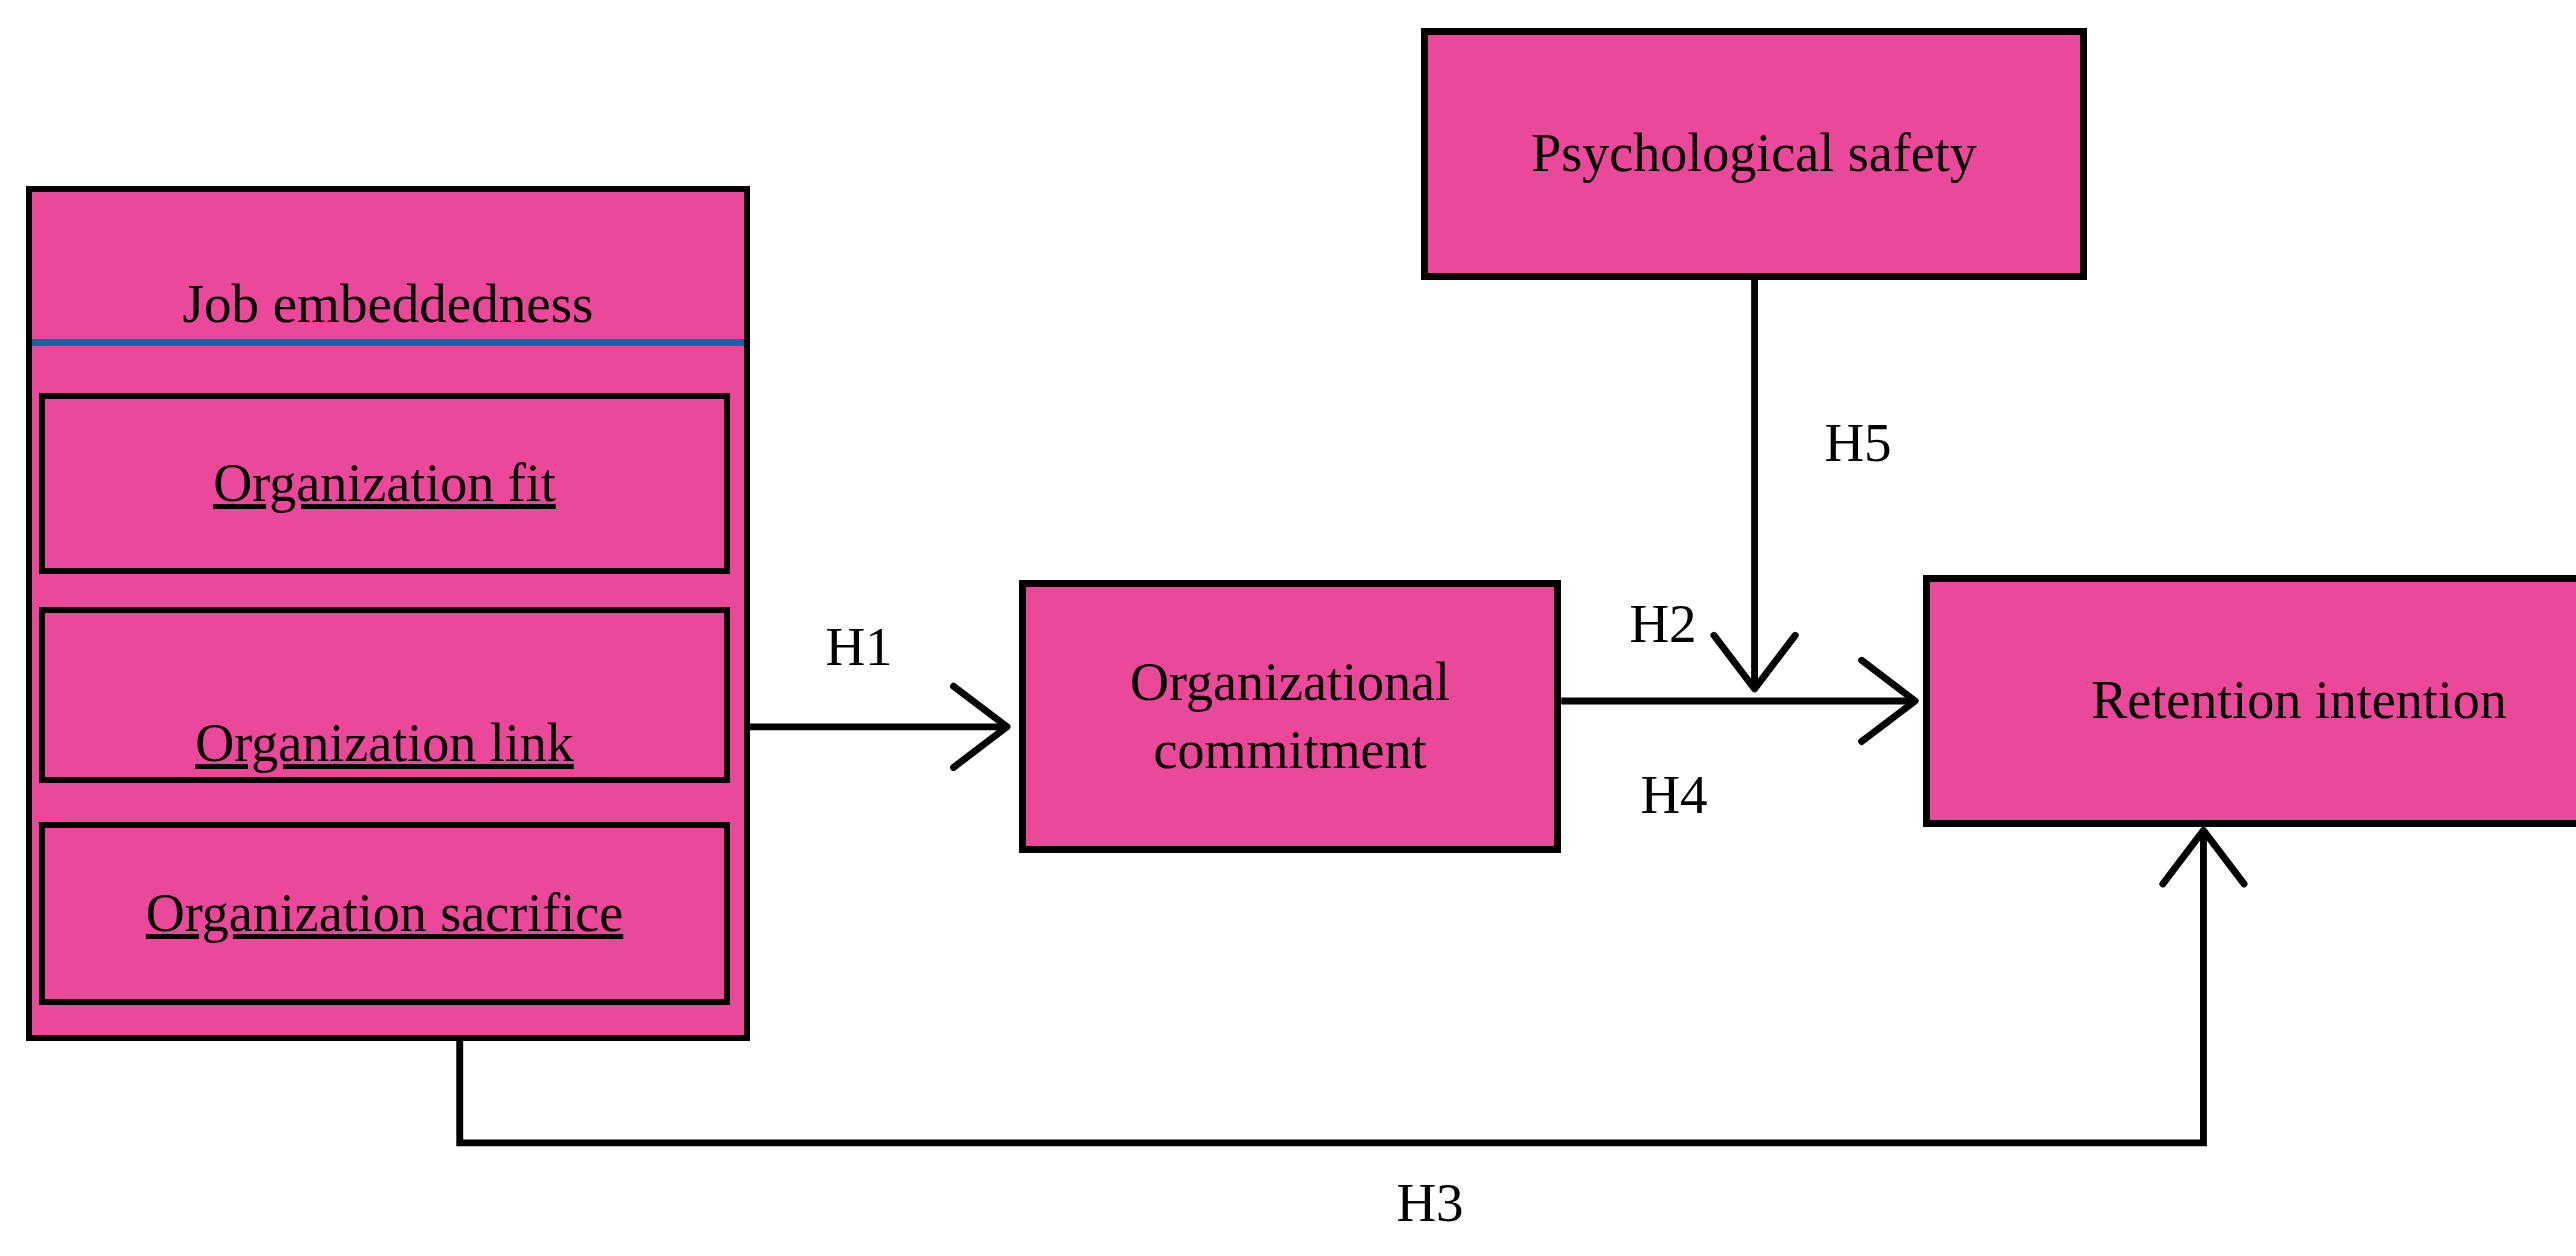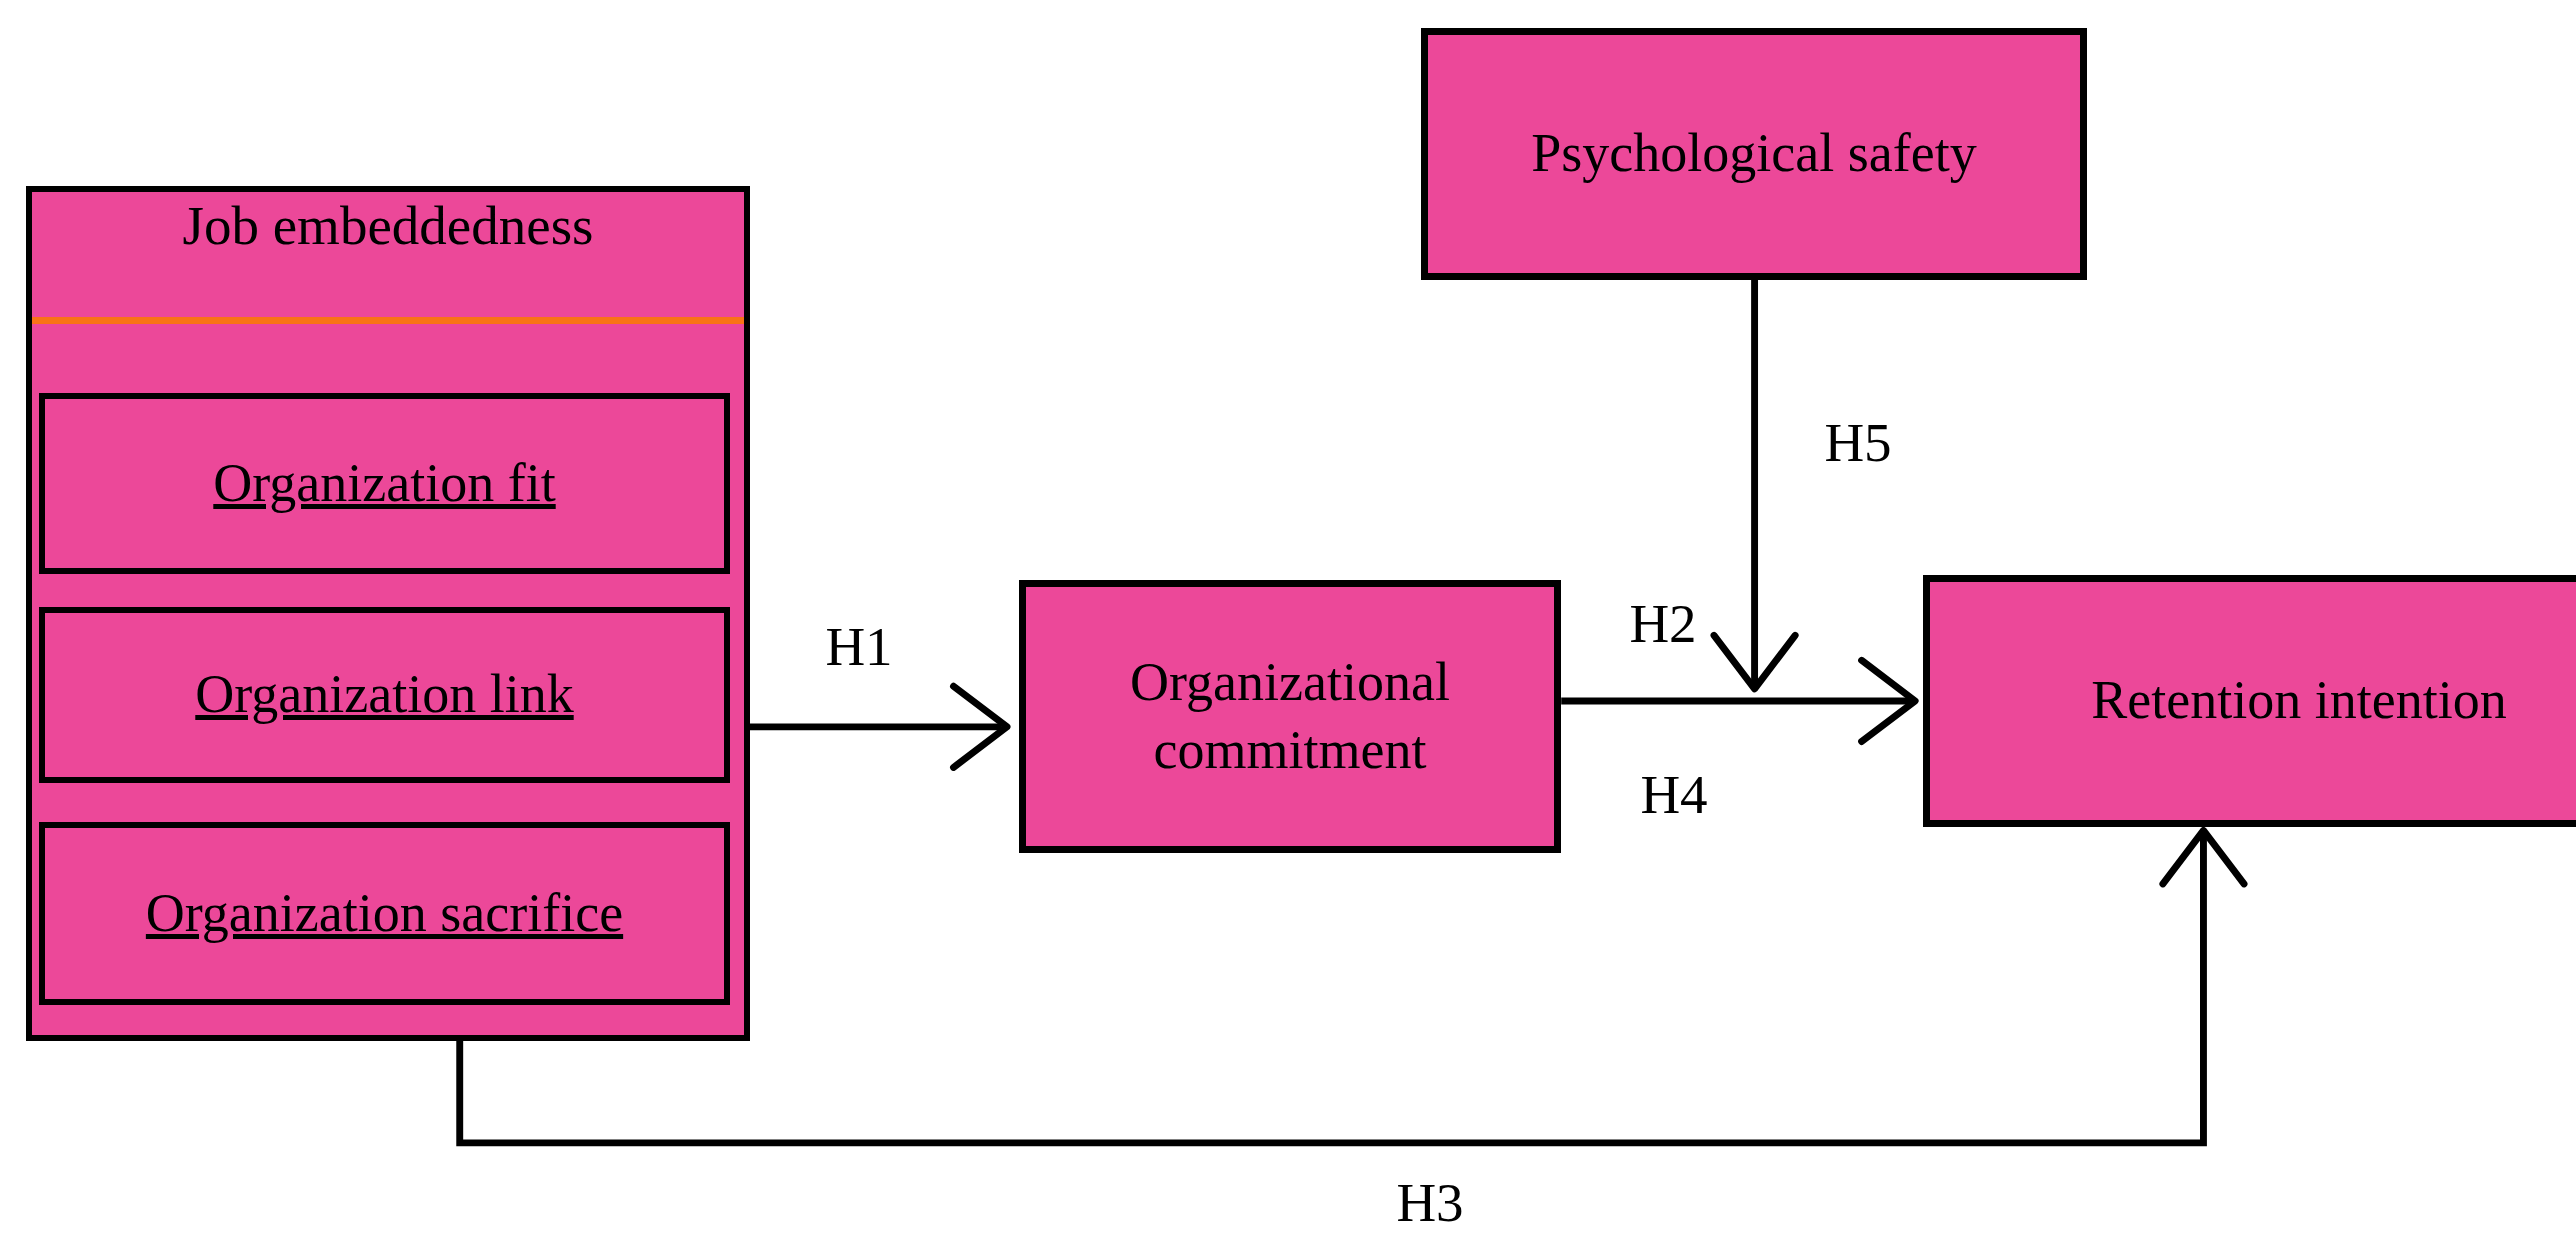--- a/index.html
+++ b/index.html
@@ -29,25 +29,25 @@
   }
   .outer-box {
     border-width: 6px;
     display: block;
   }
   .outer-title {
     position: absolute;
     left: 0;
     top: 0;
     width: 100%;
-    height: 132px;
+    height: 154px;
     box-sizing: border-box;
-    border-bottom: 7px solid #f97316;
+    border-bottom: 7px solid #0369a1;
     display: flex;
-    align-items: flex-start;
+    align-items: flex-end;
     justify-content: center;
     font-size: 55px;
   }
   .sub-box {
     border-width: 6px;
     text-decoration: underline;
   }
   .arrows {
     position: absolute;
     left: 0;
@@ -84,21 +84,21 @@
     <path d="M 2505 1024 L 2552 962 L 2599 1024" stroke="#000000" stroke-width="8" fill="none" stroke-linecap="round" stroke-linejoin="round"></path>
   </svg>
 
   <div class="box outer-box" style="left:26px; top:186px; width:724px; height:855px;">
     <div class="outer-title">
       <span>Job embeddedness</span>
     </div>
     <div class="box sub-box" style="left:7px; top:201px; width:691px; height:181px;">
       <span>Organization fit</span>
     </div>
-    <div class="box sub-box" style="left:7px; top:415px; width:691px; height:176px;">
+    <div class="box sub-box" style="left:7px; top:415px; width:691px; height:176px;align-items:flex-end;">
       <span>Organization link</span>
     </div>
     <div class="box sub-box" style="left:7px; top:630px; width:691px; height:183px;">
       <span>Organization sacrifice</span>
     </div>
   </div>
 
   <div class="box" style="left:1421px; top:28px; width:666px; height:252px;">
     <span>Psychological safety</span>
   </div>

